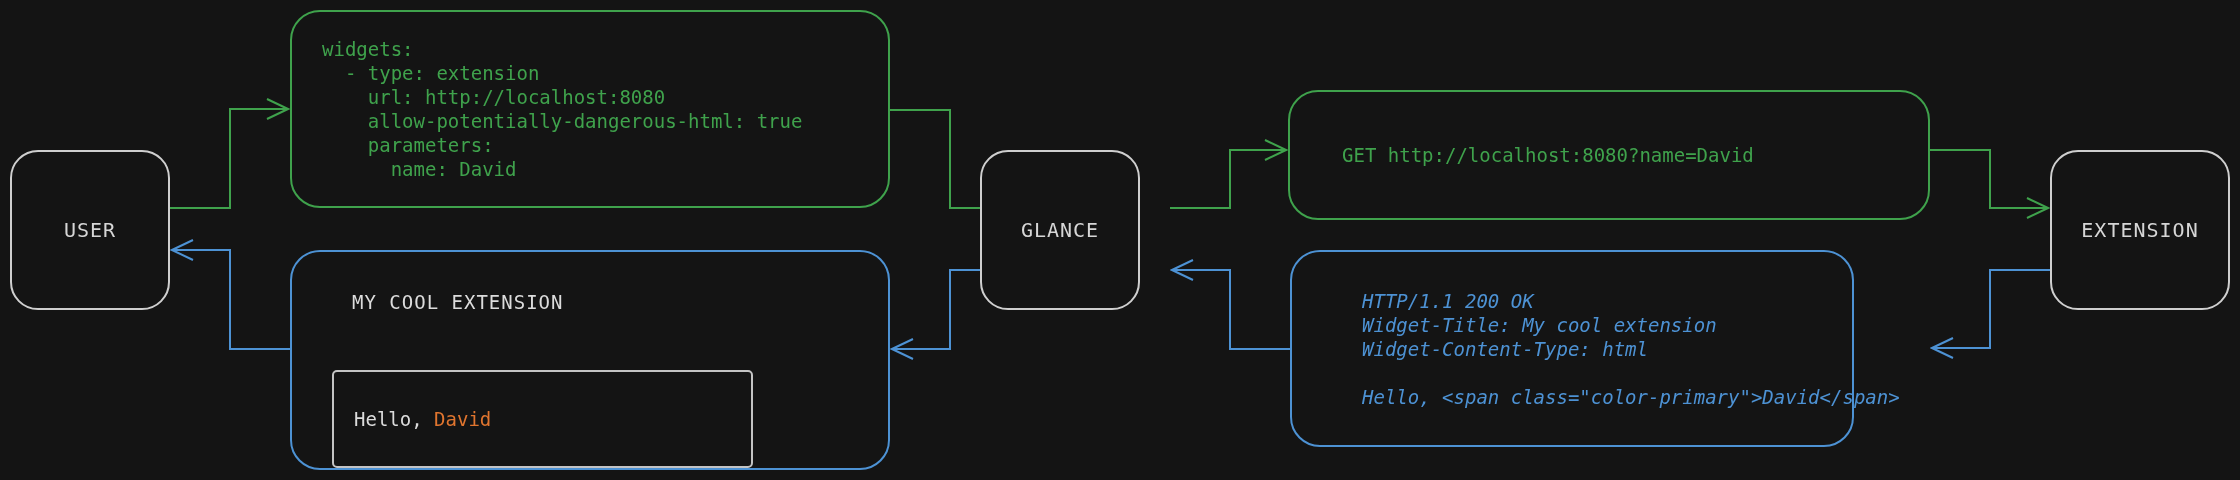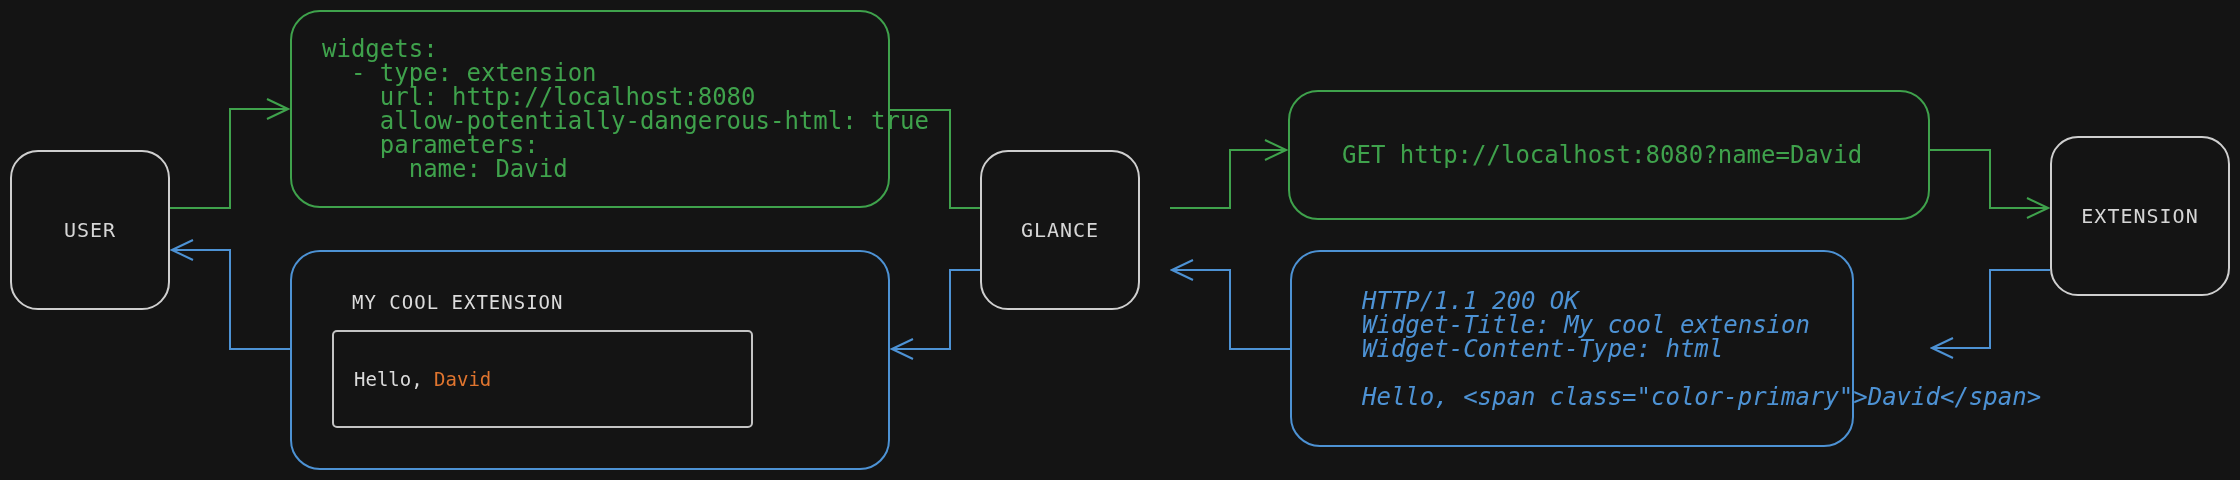--- a/index.html
+++ b/index.html
@@ -26,51 +26,51 @@
     position: absolute;
     border: 2px solid var(--node-border);
     border-radius: 28px;
     display: flex; align-items: center; justify-content: center;
     color: var(--node-text);
     font-size: 20px; letter-spacing: 1px;
     background: var(--bg);
   }
   #user-node { left: 10px; top: 150px; width: 160px; height: 160px; }
   #glance-node { left: 980px; top: 150px; width: 160px; height: 160px; }
-  #extension-node { left: 2050px; top: 136px; width: 180px; height: 160px; }
+  #extension-node { left: 2050px; top: 150px; width: 180px; height: 160px; }
 
   .msg-box {
     position: absolute;
     border-radius: 30px;
     background: var(--bg);
     display: flex; flex-direction: column; justify-content: center;
   }
   .msg-box pre {
     font-family: "DejaVu Sans Mono", "Liberation Mono", monospace;
-    font-size: 24px; line-height: 24px;
+    font-size: 19px; line-height: 24px;
   }
   #widget-config-box {
     left: 290px; top: 10px; width: 600px; height: 198px;
     border: 2px solid var(--green); padding-left: 30px;
   }
   #widget-config-box pre { color: var(--green); }
   #http-request-box {
     left: 1288px; top: 90px; width: 642px; height: 130px;
     border: 2px solid var(--green); padding-left: 52px;
   }
   #http-request-box pre { color: var(--green); }
   #http-response-box {
     left: 1290px; top: 250px; width: 564px; height: 197px;
     border: 2px solid var(--blue); padding-left: 70px; font-style: italic;
   }
   #http-response-box pre { color: var(--blue); }
   #rendered-widget-box {
     left: 290px; top: 250px; width: 600px; height: 220px;
     border: 2px solid var(--blue);
-    justify-content: flex-start;
+    justify-content: space-between;
   }
   .widget-title {
     margin: 38px 0 0 60px;
     color: var(--white-text);
     font-size: 19px; line-height: 24px; letter-spacing: 1px;
   }
   .greeting-box {
     margin: 16px 0 0 40px;
     width: 421px; height: 98px;
     border: 2px solid var(--inner-border);

